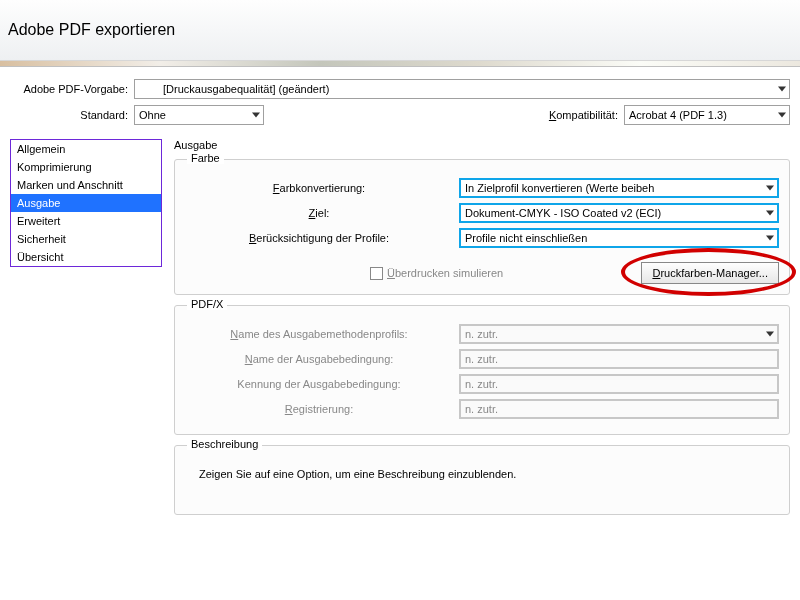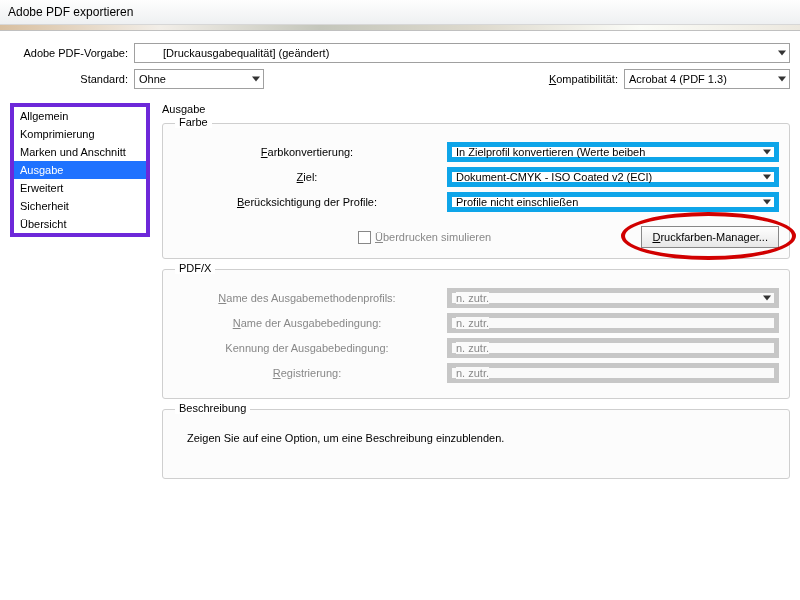--- a/index.html
+++ b/index.html
@@ -8,22 +8,22 @@
     font-family: Tahoma, Arial, sans-serif;
     font-size: 11px;
     background: #fff;
     width: 800px;
     height: 600px;
     overflow: hidden;
     color: #000;
   }
   .titlebar {
     background: linear-gradient(to bottom, #fefefe, #eef0f2);
-    padding: 5px 8px;
-    font-size: 12px;
+    padding: 21px 8px;
+    font-size: 16px;
     border-bottom: 1px solid #d7d7d7;
   }
   .header-strip {
     height: 6px;
     background: linear-gradient(to right, #d8bfa0 0%, #f2eee8 20%, #c4c6bb 40%, #dedace 60%, #fbfcf7 80%, #ece8df 100%);
     border-bottom: 1px solid #c0c0c0;
   }
   .top-section {
     padding: 12px 10px 6px 10px;
   }
@@ -64,23 +64,23 @@
   .std-label { width: 118px; text-align: right; }
   .std-select { width: 130px; border: 1px solid #a0a0a0; background: #fff; height: 20px; position: relative; padding: 0 4px; display: flex; align-items: center; }
   .kompat-dd { width: 166px; border: 1px solid #a0a0a0; background: #fff; height: 20px; position: relative; padding: 0 4px; display: flex; align-items: center; }
 
   .content {
     display: flex;
     padding: 0 10px 10px 10px;
     gap: 12px;
   }
   .sidebar {
-    width: 140px;
+    width: 152px;
     flex-shrink: 0;
-    border: 4px solid #6d28d9;
+    border: 1px solid #6d28d9;
     background: #fff;
     align-self: flex-start;
     margin-top: 2px;
   }
   .sidebar-item {
     padding: 3px 6px;
     cursor: default;
     white-space: nowrap;
   }
   .sidebar-item.selected {
@@ -117,21 +117,21 @@
     gap: 6px;
   }
   .form-label {
     width: 268px;
     text-align: center;
     flex-shrink: 0;
   }
   .form-label.disabled { color: #888; }
   .dd {
     flex: 1;
-    border: 5px solid #0ea5e9;
+    border: 2px solid #0ea5e9;
     background: #fff;
     height: 20px;
     display: flex;
     align-items: center;
     padding: 0 4px;
     position: relative;
   }
   .dd .txt { white-space: nowrap; overflow: hidden; }
   .dd.disabled, .dd.disabled .txt { color: #888; background: #fafafa; border-color: #c7c7c7; }
   .checkbox-row {

